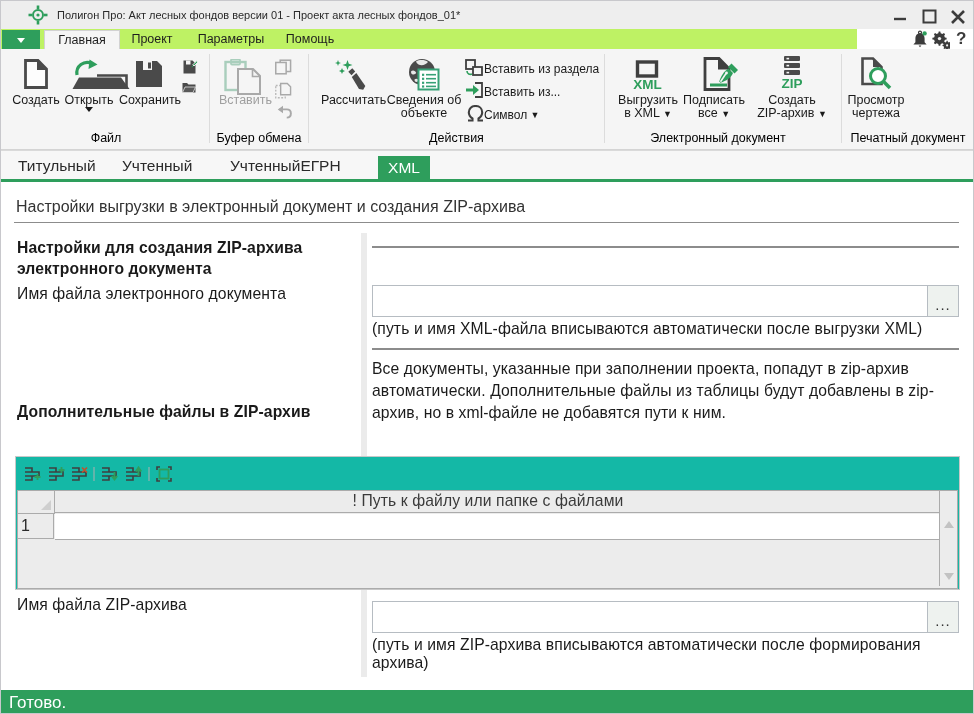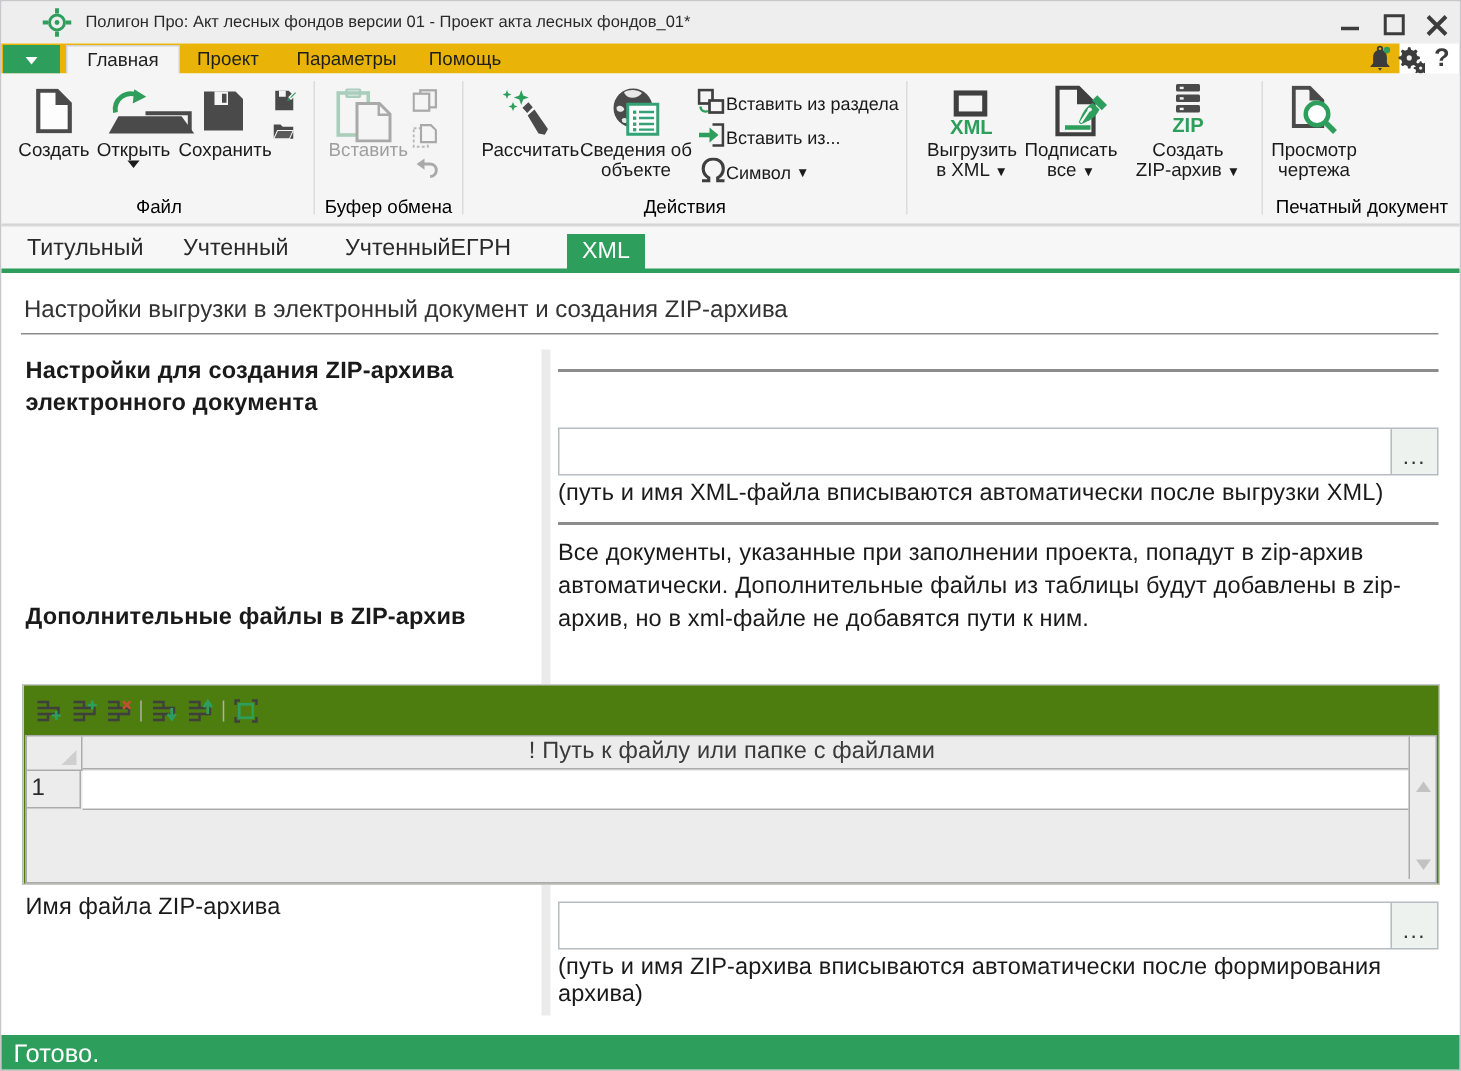--- a/index.html
+++ b/index.html
@@ -3,21 +3,21 @@
 <meta charset="utf-8">
 <style>
   html,body{margin:0;padding:0;}
   body{width:974px;height:714px;overflow:hidden;font-family:"Liberation Sans",sans-serif;background:#cdd0d1;}
   .win{position:absolute;left:0;top:0;width:972px;height:712px;border:1px solid #c8c8cc;background:#fff;}
   .abs{position:absolute;}
   
   .titlebar{position:absolute;left:0;top:0;width:972px;height:28px;background:#eeeeee;}
   .title-text{position:absolute;left:56px;top:8px;font-size:11px;color:#2a2a2a;white-space:nowrap;}
   
-  .menurow{position:absolute;left:0;top:28px;width:932px;height:20px;background:#eab308;}
+  .menurow{position:absolute;left:0;top:28px;width:856px;height:20px;background:#bef264;}
   .appbtn{position:absolute;left:1px;top:1px;width:38px;height:19px;background:#2e9e5c;}
   .appbtn:after{content:"";position:absolute;left:15px;top:8px;border-left:4.5px solid transparent;border-right:4.5px solid transparent;border-top:5.5px solid #fff;}
   .rtab{position:absolute;top:0px;height:20px;line-height:20px;font-size:12.5px;color:#1e1e1e;text-align:center;}
   .rtab.active{background:#f5f5f5;border:1px solid #d2d2d2;border-bottom:none;top:1px;height:19px;line-height:18px;}
   
   .ribbon{position:absolute;left:0;top:48px;width:972px;height:100px;background:#f5f5f5;border-bottom:1px solid #d4d4d4;}
   .rsep{position:absolute;top:5px;height:89px;width:1px;background:#dcdcdc;}
   .gl{position:absolute;top:82px;font-size:12.5px;color:#000000;text-align:center;white-space:nowrap;}
   .cap{position:absolute;text-align:center;font-size:12.5px;color:#1a1a1a;line-height:12.5px;white-space:nowrap;}
   .scap{position:absolute;font-size:12px;color:#1a1a1a;white-space:nowrap;}
@@ -85,20 +85,21 @@
   </div>
 
   <div class="ribbon">
     <div class="rsep" style="left:208px"></div>
     <div class="rsep" style="left:307px"></div>
     <div class="rsep" style="left:603px"></div>
     <div class="rsep" style="left:840px"></div>
     <div class="gl" style="left:80px;width:50px;">Файл</div>
     <div class="gl" style="left:208px;width:100px;">Буфер обмена</div>
     <div class="gl" style="left:307px;width:297px;">Действия</div>
+    <div class="gl" style="left:603px;width:228px;">Электронный документ</div>
     <div class="gl" style="left:840px;width:134px;">Печатный документ</div>
 
     <svg class="abs" style="left:22px;top:10px" width="26" height="30" viewBox="0 0 26 30">
       <path d="M2.5 1.5 H15 L23.5 10 V28.5 H2.5 Z" fill="#fdfdfd" stroke="#4a4a4a" stroke-width="2.8"></path>
       <path d="M14 1.5 L23.5 11 H14 Z" fill="#4a4a4a"></path>
     </svg>
     <div class="cap" style="left:10px;top:45px;width:50px;">Создать</div>
     <svg class="abs" style="left:70px;top:10px" width="60" height="33" viewBox="0 0 60 33">
       <path d="M6 16 C4.5 7 13 1 21 4.5" fill="none" stroke="#2e9e5c" stroke-width="3.2"></path>
       <path d="M18.5 0.5 L26.5 5.5 L17.5 10 Z" fill="#2e9e5c"></path>
@@ -236,30 +237,31 @@
     <div class="dtab sel" style="left:377px;width:52px;">XML</div>
   </div>
   <div class="greenline"></div>
 
   <div class="content">
     <div class="abs" style="left:15px;top:16px;font-size:16px;color:#333;">Настройки выгрузки в электронный документ и создания ZIP-архива</div>
     <div class="abs" style="left:13px;top:40px;width:945px;height:1px;background:#8c8c8c;"></div>
     <div class="vsep"></div>
     <div class="abs t" style="left:16px;top:55px;width:340px;font-weight:bold;line-height:21px;">Настройки для создания ZIP-архива электронного документа</div>
     <div class="abs" style="left:371px;top:64px;width:587px;height:1.5px;background:#8c8c8c;"></div>
+    <div class="abs t" style="left:16px;top:103px;">Имя файла электронного документа</div>
     <div class="abs" style="left:371px;top:103px;width:585px;height:30px;border:1px solid #b6bcc2;background:#fff;">
       <div class="abs" style="right:0;top:0;width:30px;height:30px;background:#eef2ef;border-left:1px solid #b6bcc2;"></div>
       <div class="abs" style="right:0;top:10px;width:30px;text-align:center;font-size:15px;letter-spacing:1px;color:#333;">...</div>
     </div>
     <div class="abs t" style="left:371px;top:138px;">(путь и имя XML-файла вписываются автоматически после выгрузки XML)</div>
     <div class="abs" style="left:371px;top:166px;width:587px;height:1.5px;background:#8c8c8c;"></div>
     <div class="abs t" style="left:16px;top:173px;font-weight:bold;margin-top:48px;">Дополнительные файлы в ZIP-архив</div>
     <div class="abs t" style="left:371px;top:176px;width:600px;line-height:22px;">Все документы, указанные при заполнении проекта, попадут в zip-архив<br>автоматически. Дополнительные файлы из таблицы будут добавлены в zip-<br>архив, но в xml-файле не добавятся пути к ним.</div>
 
-    <div class="abs" style="left:14px;top:274px;width:943px;height:132px;background:#4d7c0f;border:1px solid #c8c8c8;">
+    <div class="abs" style="left:14px;top:274px;width:943px;height:132px;background:#14b8a6;border:1px solid #c8c8c8;">
 
       <svg class="abs" style="left:8px;top:9px" width="160" height="16" viewBox="0 0 160 16">
         <g fill="none" stroke="#3f3f3f" stroke-width="1.6">
           <path d="M1 2 H8 V6 H1 M8 6 H15 V10 H8 M1 10 H8 V14 H1"></path>
         </g>
         <path d="M10 8 V14 M7 11 H13" stroke="#2e9e5c" stroke-width="1.8" transform="translate(3.5,0)"></path>
         <g transform="translate(24,0)">
           <g fill="none" stroke="#3f3f3f" stroke-width="1.6">
               <path d="M1 2 H8 V6 H1 M8 6 H15 V10 H8 M1 10 H8 V14 H1"></path>
             </g>

